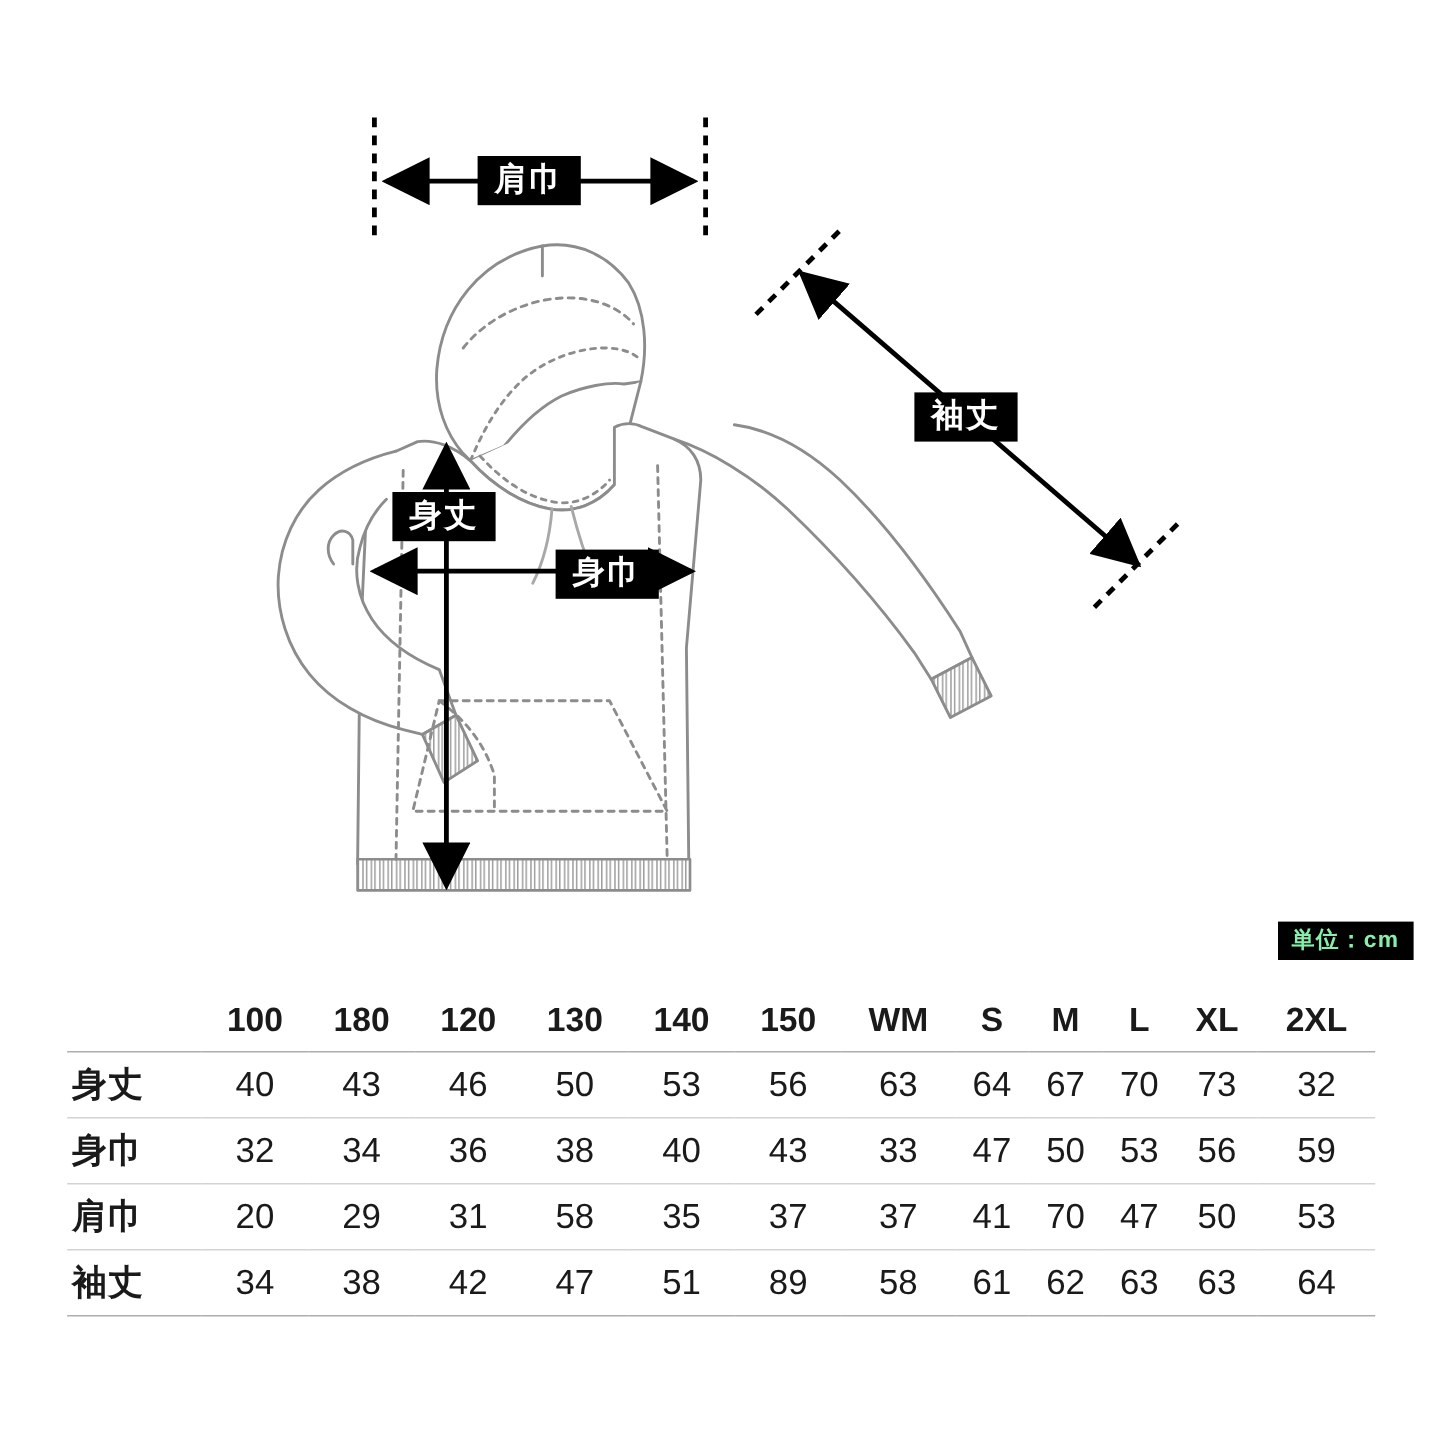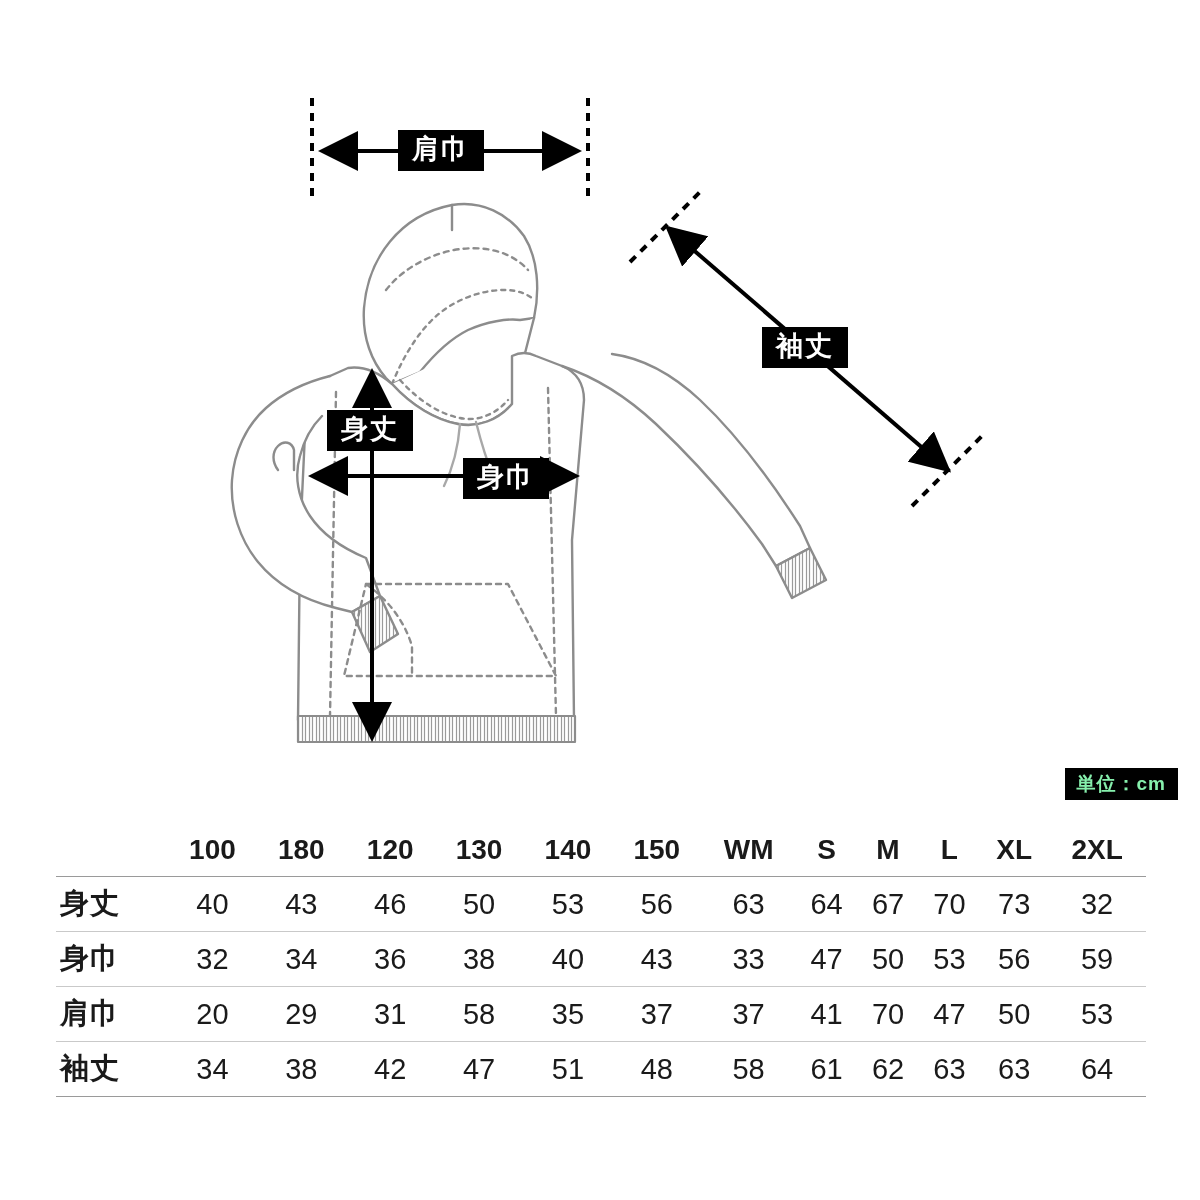--- a/index.html
+++ b/index.html
@@ -281,21 +281,21 @@
         <td>50</td>
         <td>53</td>
       </tr>
       <tr>
         <td class="rowhead">袖丈</td>
         <td>34</td>
         <td>38</td>
         <td>42</td>
         <td>47</td>
         <td>51</td>
-        <td>48</td>
+        <td>89</td>
         <td>58</td>
         <td>61</td>
         <td>62</td>
         <td>63</td>
         <td>63</td>
         <td>64</td>
       </tr>
     </tbody>
   </table>
 

